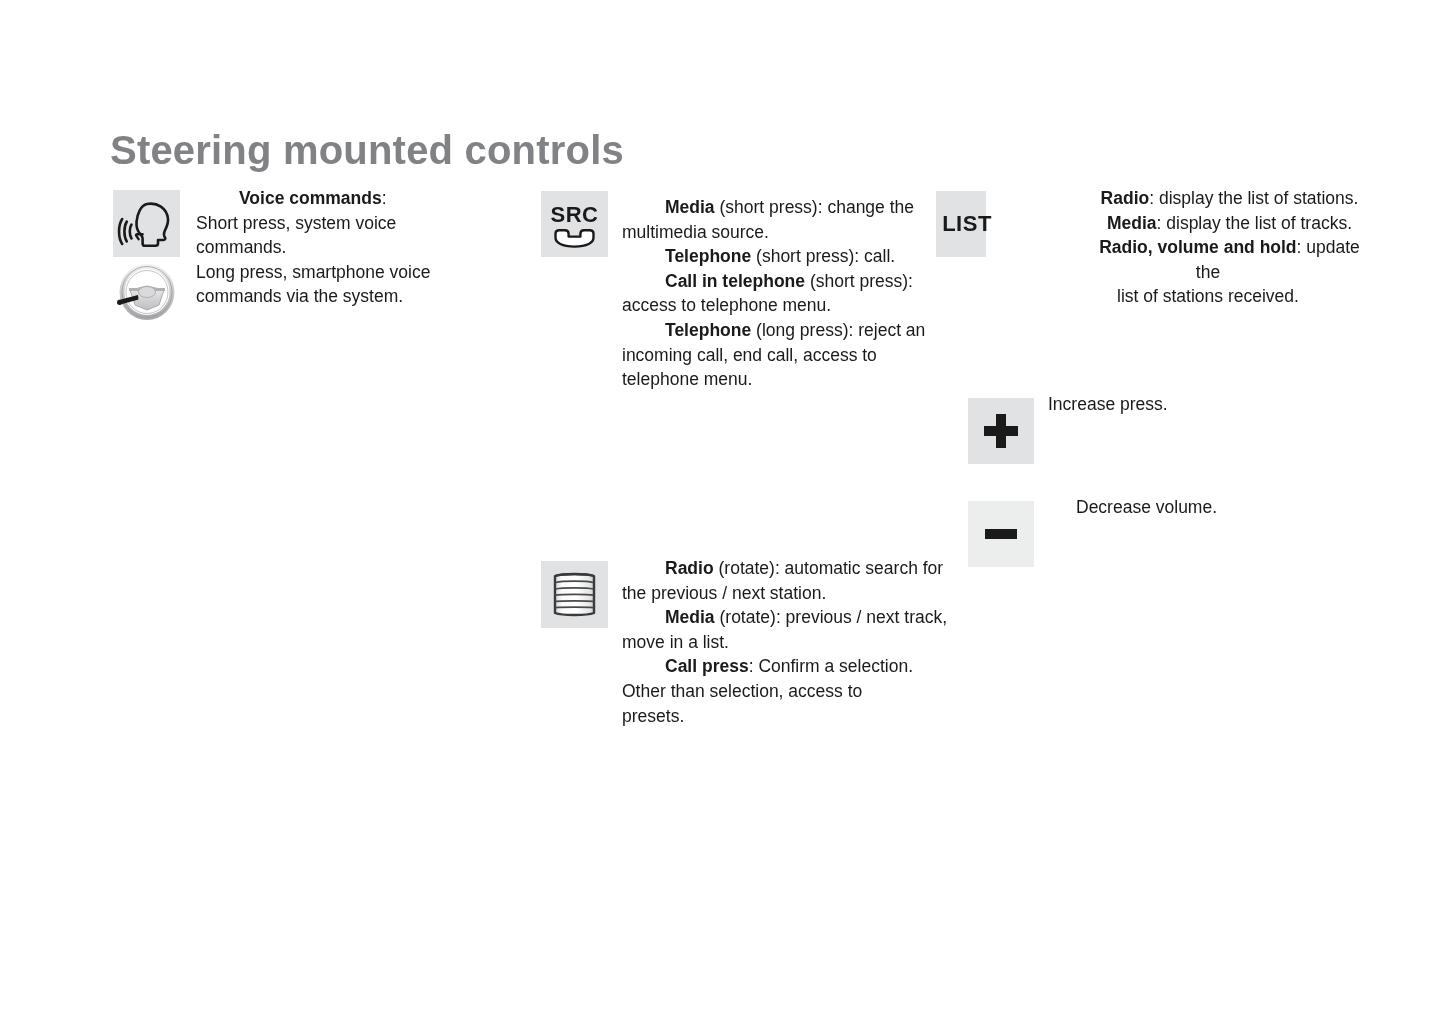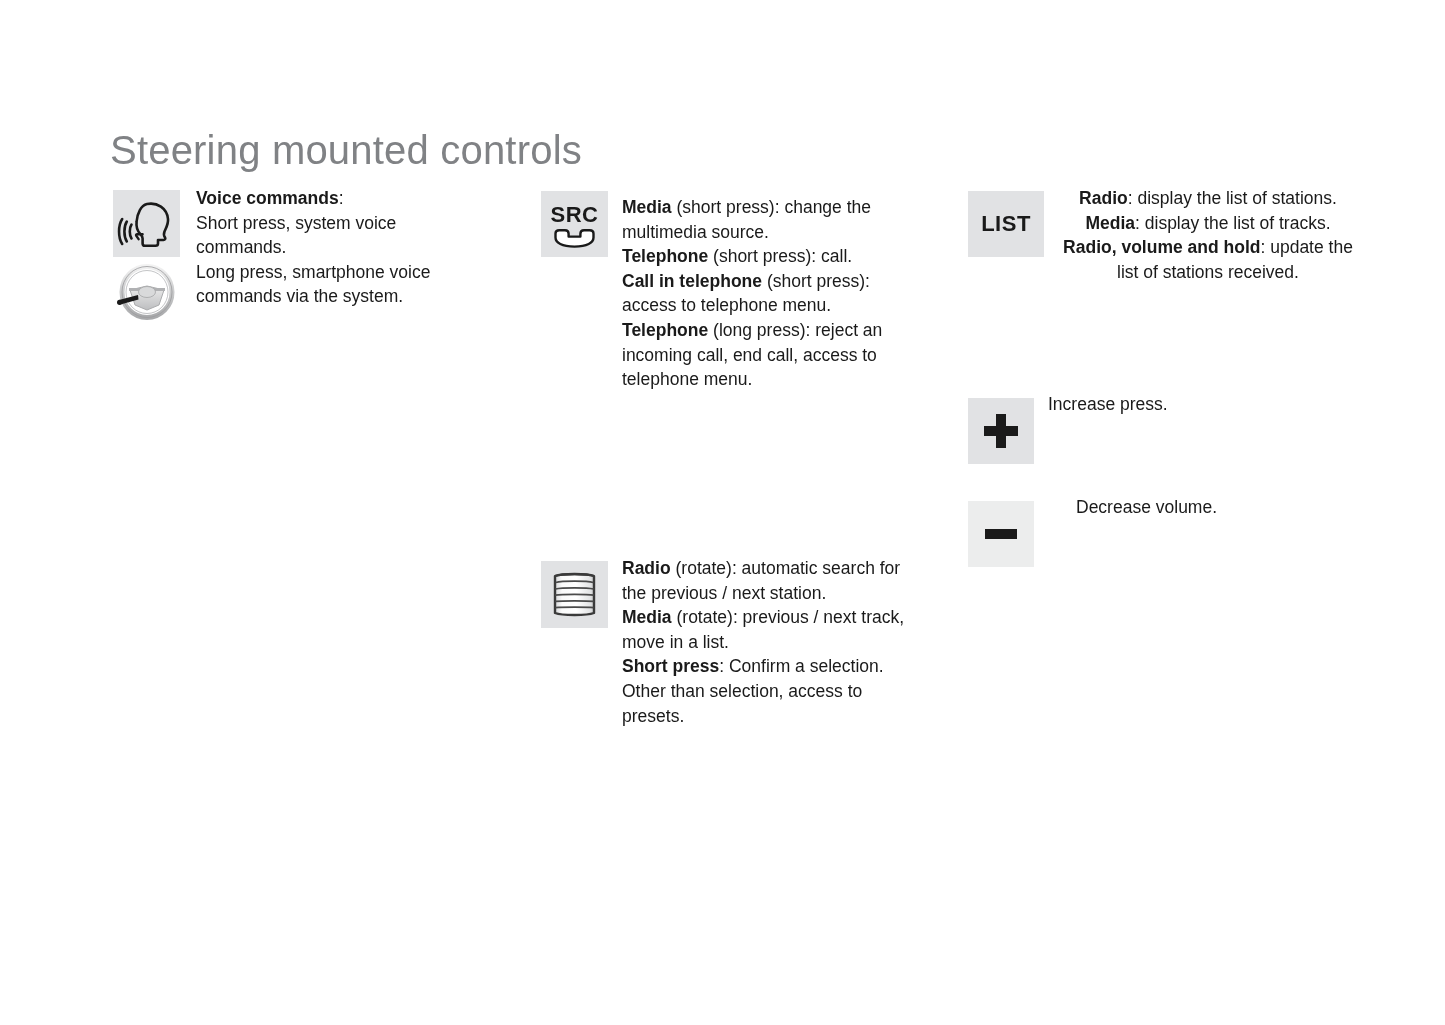--- a/index.html
+++ b/index.html
@@ -15,21 +15,21 @@
     color: #1a1a1a;
     overflow: hidden;
   }
 
   
   .page-title {
     position: absolute;
     left: 110px;
     top: 128px;
     font-size: 40px;
-    font-weight: 400;
+    font-weight: 700;
     color: #808285;
     letter-spacing: 0.2px;
     white-space: nowrap;
   }
 
   
   .entry {
     position: absolute;
   }
   .icon-box {
@@ -44,20 +44,21 @@
     background: transparent;
   }
   .entry-text {
     position: absolute;
     font-size: 17.5px;
     line-height: 24.6px;
     color: #1a1a1a;
   }
   .entry-text b {
     font-weight: 700;
+    margin-left: 43px;
   }
 
   
   .btn-label {
     position: absolute;
     width: 100%;
     text-align: center;
     font-weight: 700;
     color: #1a1a1a;
     font-size: 22px;
@@ -141,21 +142,21 @@
       <path d="M14.5 6.5 C14.5 4.4 16 3.2 18.2 3.2 L24 3.2 C26.2 3.2 27.6 4.6 27.6 6.7
                L27.6 9.6 L39.4 9.6 L39.4 6.7 C39.4 4.6 40.8 3.2 43 3.2 L48.8 3.2
                C51 3.2 52.5 4.4 52.5 6.5 L52.5 10.5
                C52.5 15.8 46 19.6 33.5 19.6 C21 19.6 14.5 15.8 14.5 10.5 Z" fill="#ffffff" stroke="#1a1a1a" stroke-width="2.4" stroke-linejoin="round"></path>
     </svg>
   </div>
   <div class="entry-text" style="left:622px; top:195px; width:320px;"><b>Media</b> (short press): change the<br>multimedia source.<br><b>Telephone</b> (short press): call.<br><b>Call in telephone</b> (short press):<br>access to telephone menu.<br><b>Telephone</b> (long press): reject an<br>incoming call, end call, access to<br>telephone menu.</div>
 </div>
 
 <div class="entry">
-  <div class="icon-box" style="left:968px; top:191px; width:76px; height:66px;">
+  <div class="icon-box" style="left:936px; top:191px; width:50px; height:66px;padding-left:6px;">
     <div class="btn-label" style="top:20px;">LIST</div>
   </div>
   <div class="entry-text" style="left:1048px; top:186px; width:320px;text-align:center;"><b>Radio</b>: display the list of stations.<br><b>Media</b>: display the list of tracks.<br><b>Radio, volume and hold</b>: update the<br>list of stations received.</div>
 </div>
 
 <div class="entry">
   <div class="icon-box" style="left:968px; top:398px; width:66px; height:66px;">
     <svg style="position:absolute; left:0; top:0;" width="66" height="66" viewBox="0 0 66 66">
       <rect x="16" y="28" width="34" height="10" fill="#1a1a1a"></rect>
       <rect x="28" y="16" width="10" height="34" fill="#1a1a1a"></rect>
@@ -190,14 +191,14 @@
 
       <path d="M14 15 C21 12.4 46 12.4 53 15" fill="none" stroke="#3a3a3a" stroke-width="2.2"></path>
 
       <path d="M14.6 21.5 C21.4 19.6 45.6 19.6 52.4 21.5" fill="none" stroke="#4a4a4a" stroke-width="1.7"></path>
       <path d="M14.4 28 C21.3 26.5 45.7 26.5 52.6 28" fill="none" stroke="#4a4a4a" stroke-width="1.7"></path>
       <path d="M14.2 34.2 C21.2 33.2 45.8 33.2 52.8 34.2" fill="none" stroke="#4a4a4a" stroke-width="1.7"></path>
       <path d="M14.2 40.4 C21.2 39.6 45.8 39.6 52.8 40.4" fill="none" stroke="#4a4a4a" stroke-width="1.7"></path>
       <path d="M14.4 46.6 C21.3 46 45.7 46 52.6 46.6" fill="none" stroke="#4a4a4a" stroke-width="1.7"></path>
     </svg>
   </div>
-  <div class="entry-text" style="left:622px; top:556px; width:330px;"><b>Radio</b> (rotate): automatic search for<br>the previous / next station.<br><b>Media</b> (rotate): previous / next track,<br>move in a list.<br><b>Short press</b>: Confirm a selection.<br>Other than selection, access to<br>presets.</div>
+  <div class="entry-text" style="left:622px; top:556px; width:330px;"><b>Radio</b> (rotate): automatic search for<br>the previous / next station.<br><b>Media</b> (rotate): previous / next track,<br>move in a list.<br><b>Call press</b>: Confirm a selection.<br>Other than selection, access to<br>presets.</div>
 </div>
 
 </body></html>

